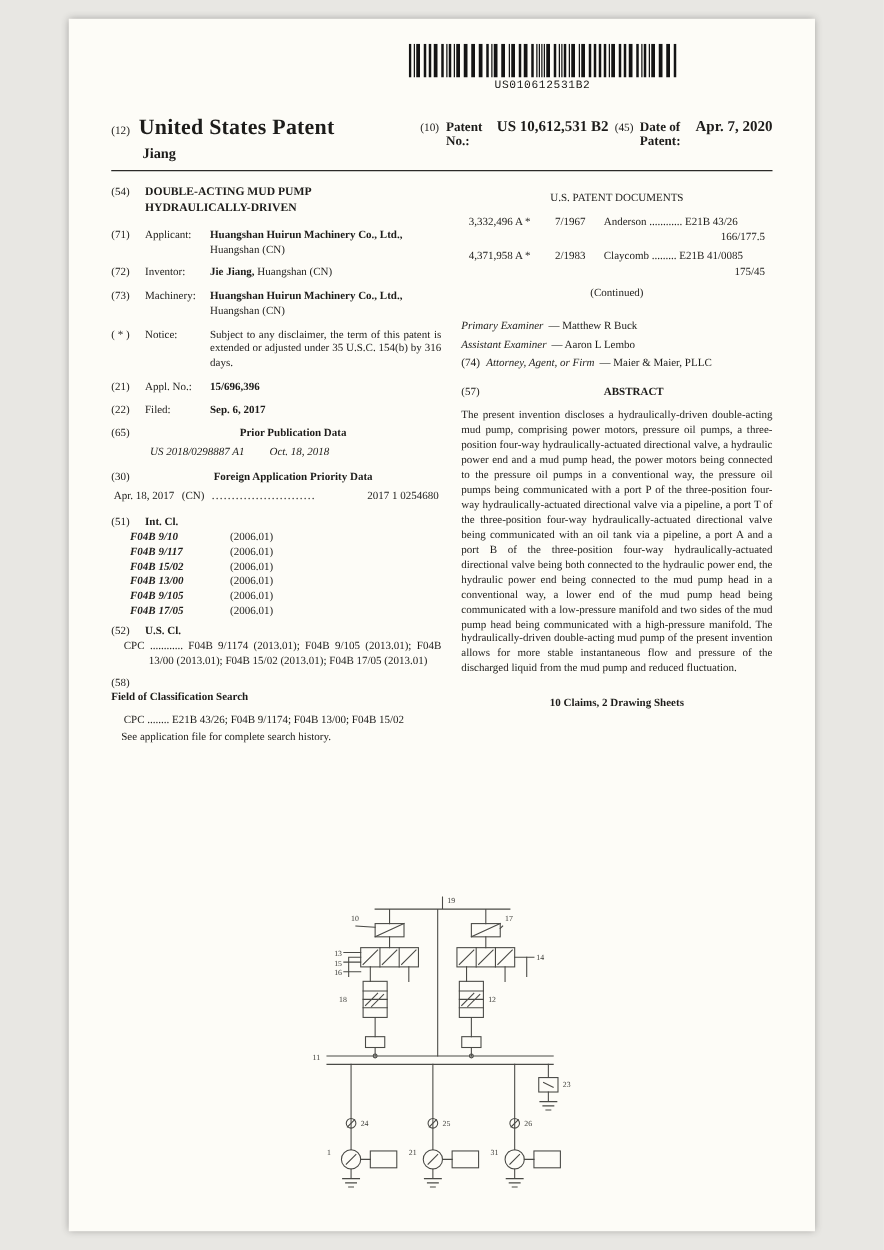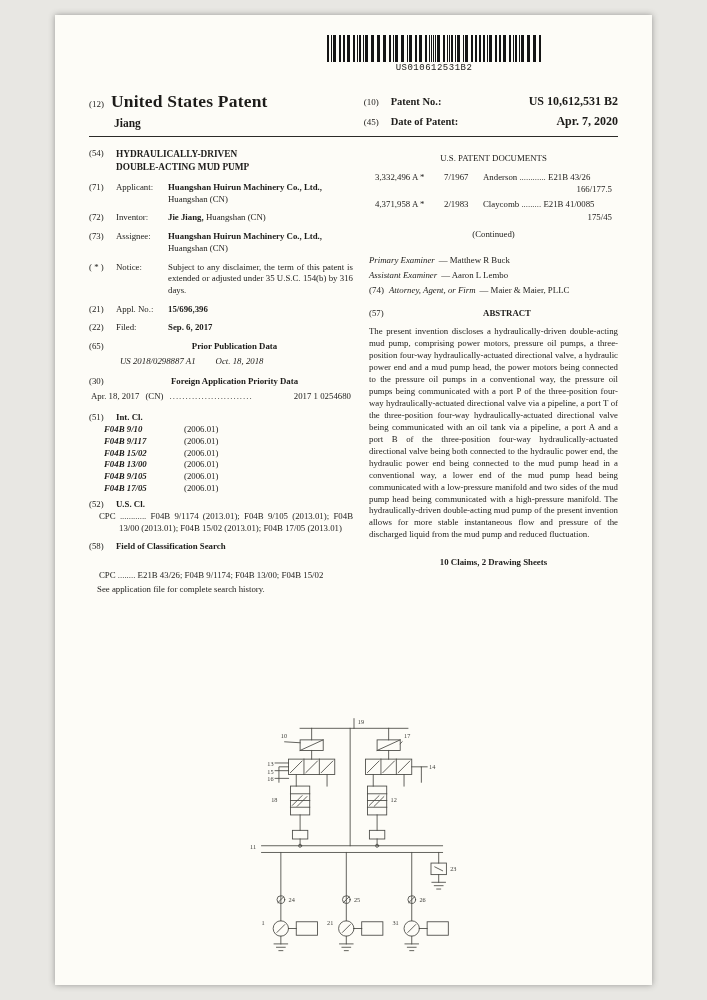--- a/index.html
+++ b/index.html
@@ -12,21 +12,21 @@
   .barcode { height:27px; overflow:hidden; white-space:nowrap; font-size:0; }
   .bar { display:inline-block; height:100%; background:#141414; vertical-align:top; }
   .barcode-text { font-family:"Liberation Mono", monospace; font-size:9px; letter-spacing:.5px; margin-top:1px; }
 
   .header { display:flex; margin-top:18px; padding-bottom:7px; border-bottom:1.6px solid #2b2a28; }
   .header-left { flex:1.08; }
   .title-row { display:flex; align-items:baseline; gap:7px; }
   .tag { font-size:9px; white-space:nowrap; }
   .doc-title { font-size:17.5px; font-weight:bold; letter-spacing:.2px; }
   .surname { font-size:11.5px; font-weight:bold; margin:5px 0 0 25px; }
-  .header-right { flex:1; display:flex; flex-direction:column; gap:5px; padding-top:3px; }
+  .header-right { flex:1; display:flex; flex-direction:row; gap:5px; padding-top:3px; }
   .hr-row { display:flex; align-items:baseline; gap:5px; }
   .hr-row .tag { width:22px; }
   .hr-label { font-size:10.5px; font-weight:bold; }
   .hr-value { margin-left:auto; font-size:12px; font-weight:bold; white-space:nowrap; }
 
   .columns { display:flex; gap:16px; margin-top:11px; font-size:8.8px; line-height:1.33; }
   .col-left { width:264px; flex-shrink:0; }
   .col-right { flex:1; }
 
   .entry { display:flex; margin-bottom:7px; }
@@ -103,22 +103,22 @@
       </div>
     </div>
 
     <div class="columns">
 
       <div class="col-left">
 
         <div class="entry" style="margin-bottom:9px;">
           <span class="num">(54)</span>
           <div class="body title-body">
+            <div>DOUBLE-ACTING MUD PUMP</div>
             <div>HYDRAULICALLY-DRIVEN</div>
-            <div>DOUBLE-ACTING MUD PUMP</div>
           </div>
         </div>
 
         <div class="entry">
           <span class="num">(71)</span>
           <div class="body lblrow">
             <span class="lbl">Applicant:</span>
             <div><span class="bold">Huangshan Huirun Machinery Co., Ltd.,</span> <span>Huangshan (CN)</span></div>
           </div>
         </div>
@@ -127,21 +127,21 @@
           <span class="num">(72)</span>
           <div class="body lblrow">
             <span class="lbl">Inventor:</span>
             <div><span class="bold">Jie Jiang,</span> <span>Huangshan (CN)</span></div>
           </div>
         </div>
 
         <div class="entry">
           <span class="num">(73)</span>
           <div class="body lblrow">
-            <span class="lbl">Assignee:</span>
+            <span class="lbl">Machinery:</span>
             <div><span class="bold">Huangshan Huirun Machinery Co., Ltd.,</span> <span>Huangshan (CN)</span></div>
           </div>
         </div>
 
         <div class="entry">
           <span class="num">( * )</span>
           <div class="body lblrow">
             <span class="lbl">Notice:</span>
             <div class="just">Subject to any disclaimer, the term of this patent is extended or adjusted under 35 U.S.C. 154(b) by 316 days.</div>
           </div>
@@ -211,21 +211,21 @@
             <span class="ic-code">F04B 17/05</span>
             <span>(2006.01)</span>
           </div>
 
         <div class="entry" style="margin-bottom:1px;justify-content:center;">
           <span class="num">(52)</span>
           <div class="body bold">U.S. Cl.</div>
         </div>
         <div class="hang" style="margin-bottom:6px;">CPC ............ F04B 9/1174 (2013.01); F04B 9/105 (2013.01); F04B 13/00 (2013.01); F04B 15/02 (2013.01); F04B 17/05 (2013.01)</div>
 
-        <div class="entry" style="margin-bottom:18px;">
+        <div class="entry" style="margin-bottom:6px;flex-direction:column;">
           <span class="num">(58)</span>
           <div class="body bold">Field of Classification Search</div>
         </div>
         <div class="hang">CPC ........ E21B 43/26; F04B 9/1174; F04B 13/00; F04B 15/02</div>
         <div class="see-line">See application file for complete search history.</div>
 
       </div>
 
       <div class="col-right">
 

